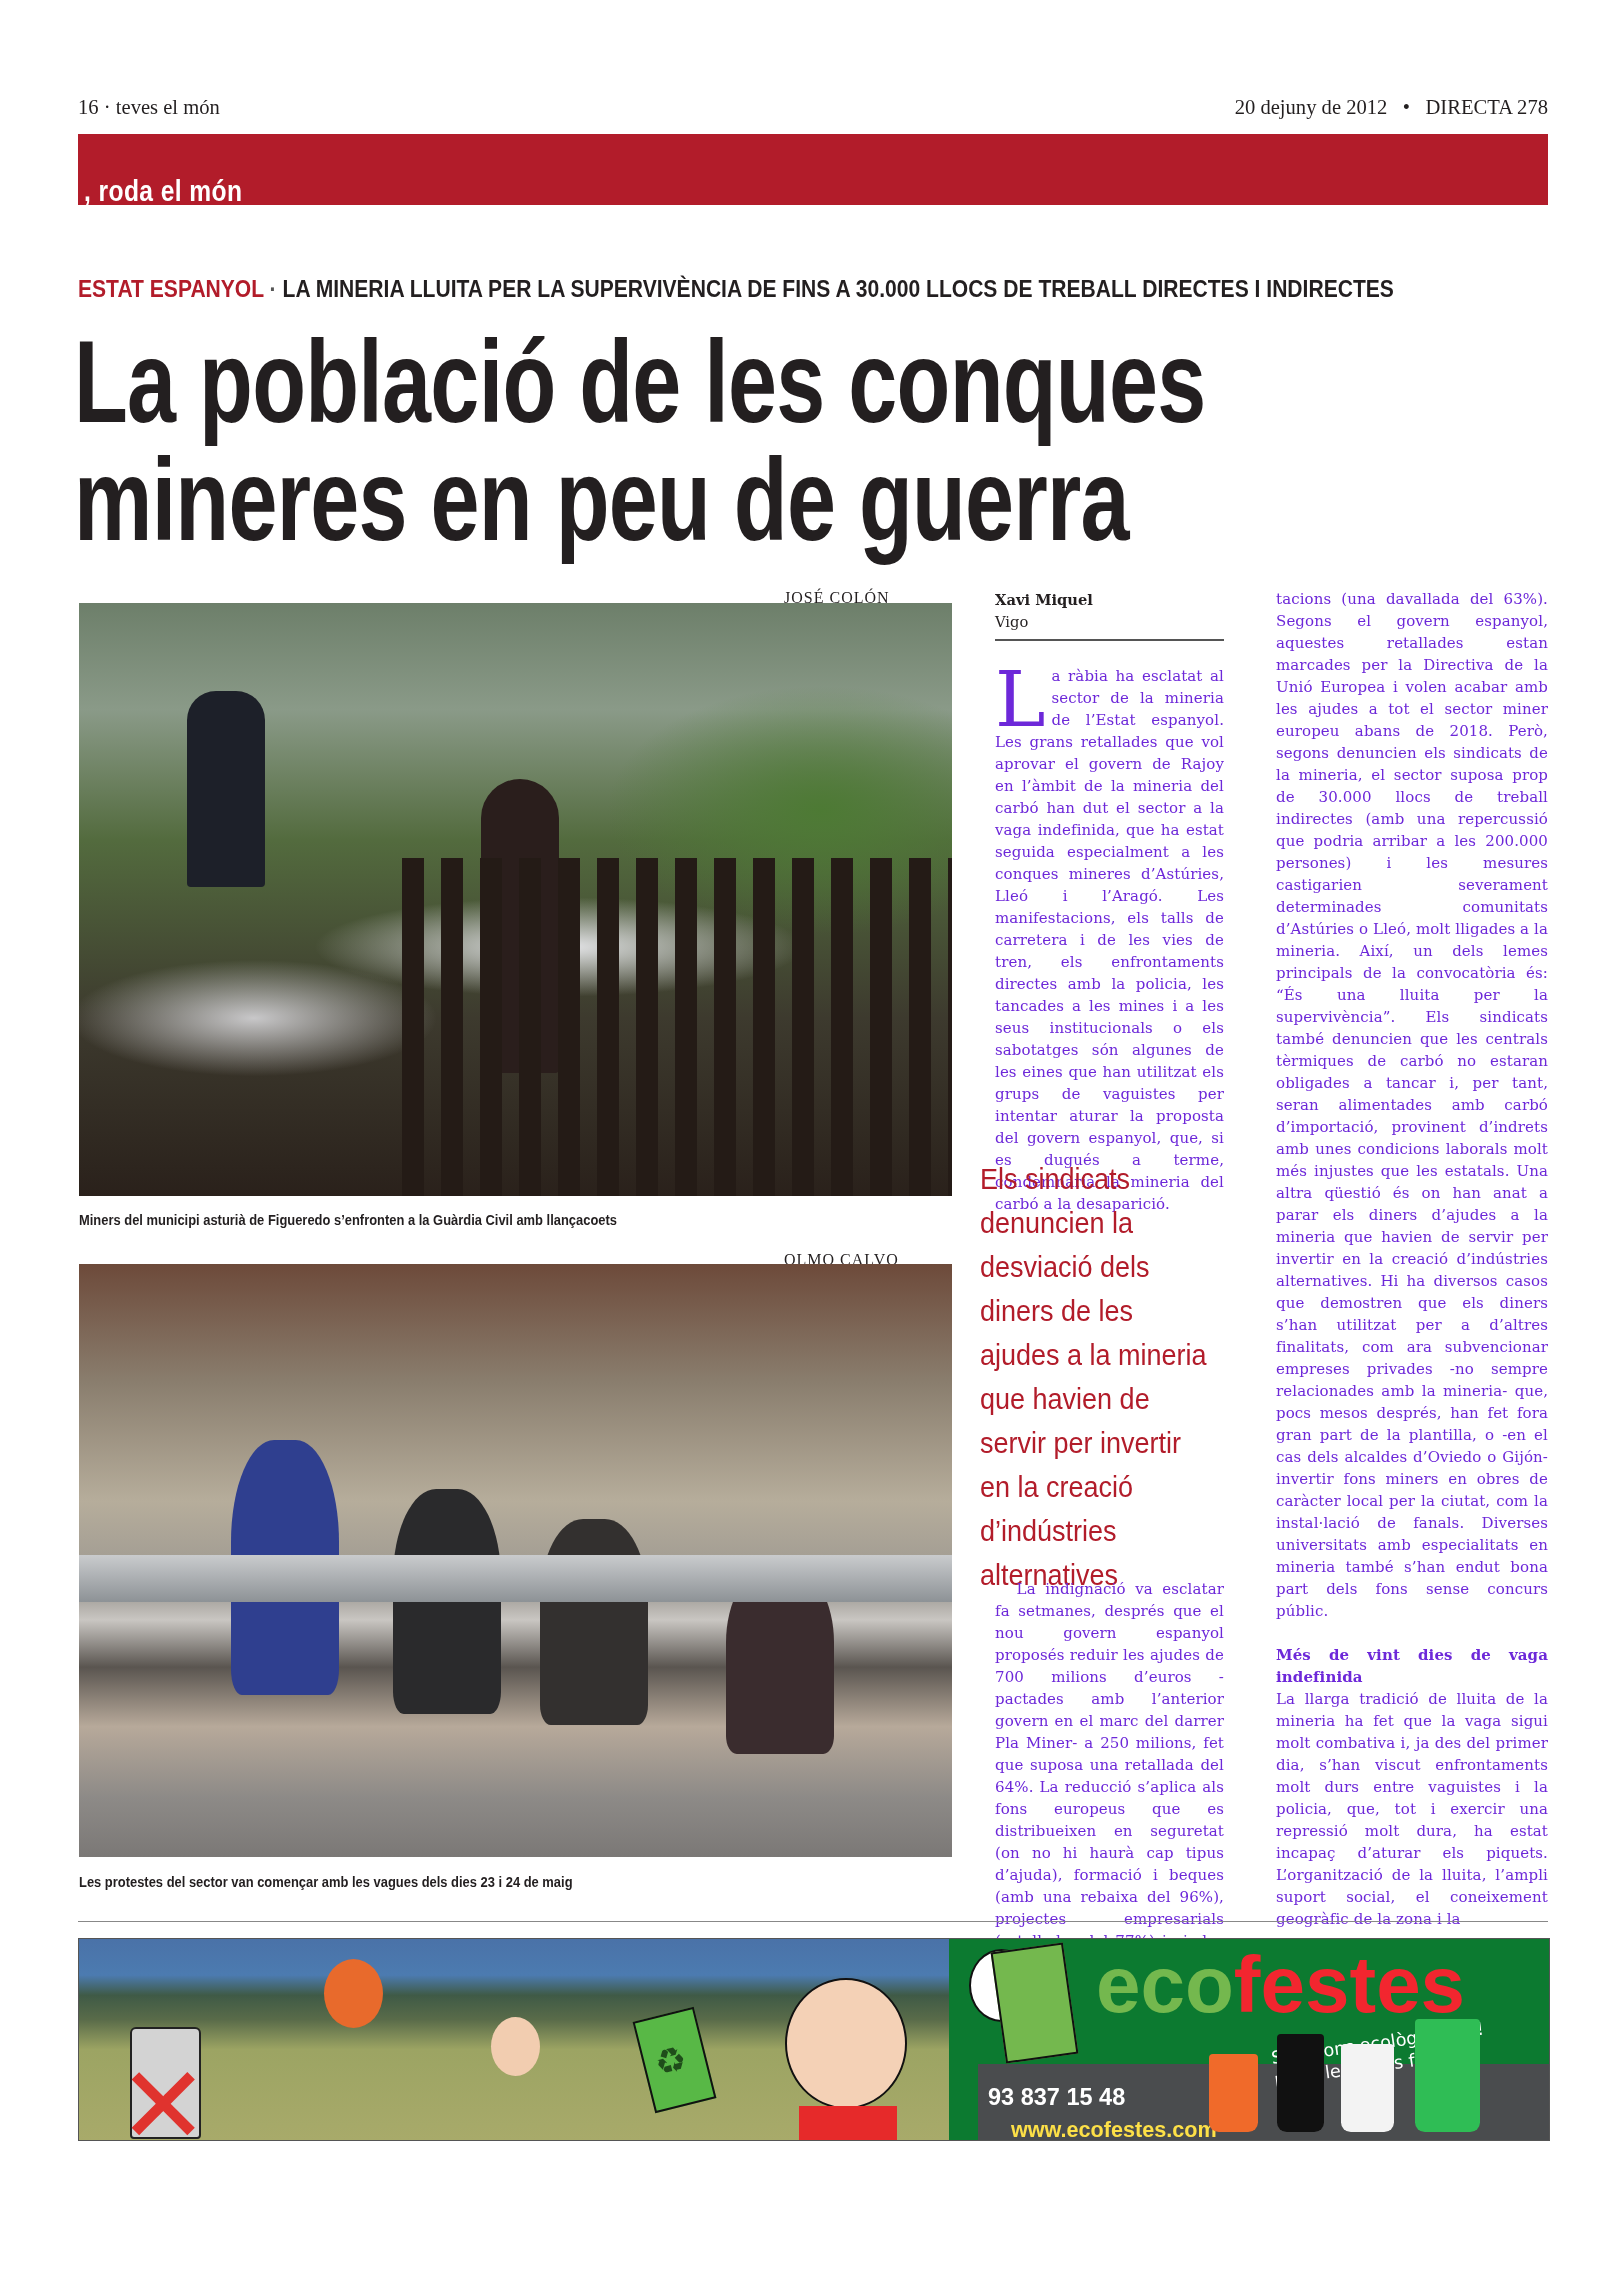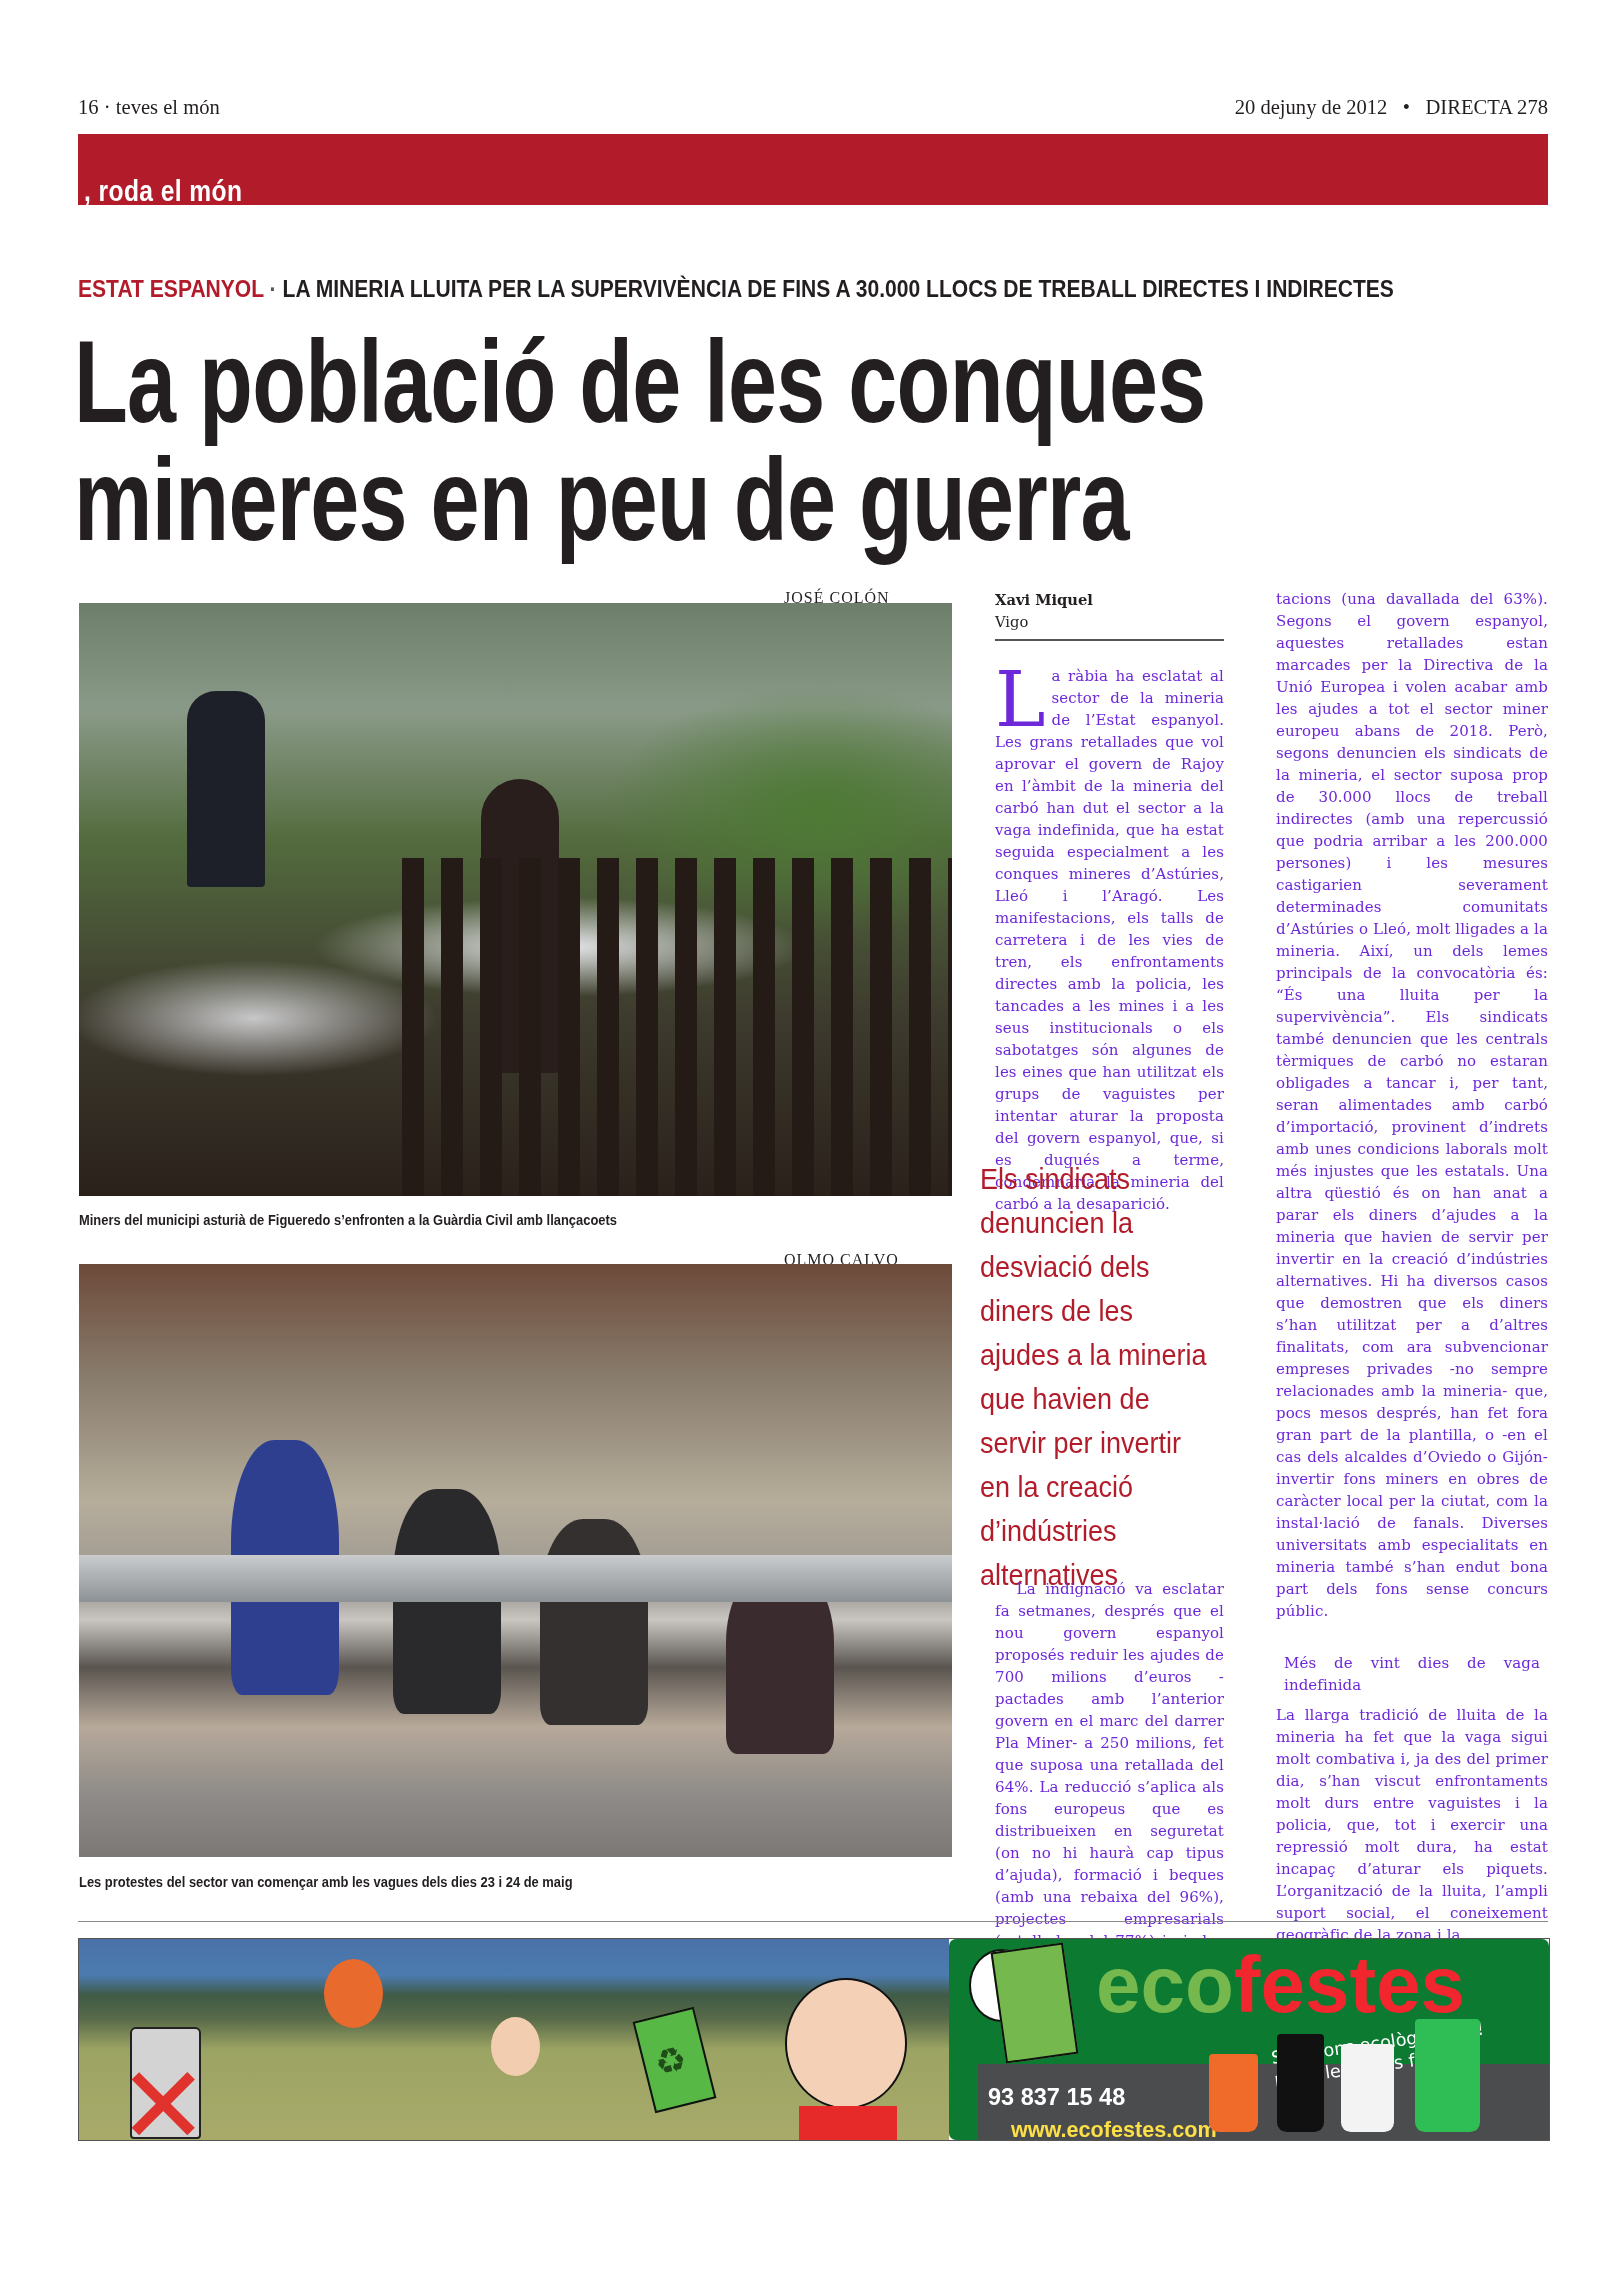--- a/index.html
+++ b/index.html
@@ -46,29 +46,29 @@
   .col { font-family:"DejaVu Serif", serif; font-size:15px; line-height:22px; text-align:justify; letter-spacing:0.1px; color:#6d28d9; }
   .byline { left:995px; top:589px; width:229px; font-family:"DejaVu Serif", serif; font-size:14.7px; line-height:21.6px; }
   .byline .name { font-weight:bold; }
   .byline-rule { left:995px; top:639px; width:229px; height:2px; background:#555; }
   .col1 { left:995px; top:665px; width:229px; }
   .dropcap { float:left; font-family:"DejaVu Serif", serif; font-size:76px; line-height:61px; margin:3.9px 5.9px 0 0; }
   .pull { left:980px; top:1157px; width:260px; font-family:"Liberation Sans", sans-serif; font-size:30px; line-height:44px;
           color:#b21c2a; transform:scaleX(0.9); transform-origin:left top; }
   .col1b { left:995px; top:1578px; width:229px; text-indent:21.6px; }
   .col2 { left:1276px; top:588px; width:272px; }
-  .col2 h4 { margin:8px; font-weight:normal; font-size:15px; }
+  .col2 h4 { margin:0; font-weight:bold; font-size:15px; }
 
   .bottom-rule { left:78px; top:1921px; width:1470px; height:1px; background:#888; }
 
   
   .ad { left:78px; top:1938px; width:1470px; height:201px; overflow:hidden; border:1px solid #555; }
   .ad-left { position:absolute; left:0; top:0; width:870px; height:100%;
              background: linear-gradient(180deg, #4a72a8 0%, #4c7bb0 18%, #3f5a46 28%, #596b49 40%, #9ca463 55%, #a8aa6a 100%); }
-  .ad-right { position:absolute; left:870px; top:0; width:600px; height:100%; background:#0c7a30;border-radius:7px; }
+  .ad-right { position:absolute; left:870px; top:0; width:600px; height:100%; background:#0c7a30; }
   .ad-right .grey { position:absolute; left:29px; bottom:0; width:100%; height:76px; background:#4a4c4e; }
   .ad-brand { position:absolute; left:147px; top:2px; font-family:"Liberation Sans", sans-serif; font-weight:bold; font-size:80px; line-height:88px; }
   .ad-brand .eco { color:#74b84e; }
   .ad-brand .festes { color:#f2262f; }
   .ad-tagline { position:absolute; left:323px; top:94px; font-family:"DejaVu Sans", sans-serif; font-size:17.6px; color:#fff; transform:rotate(-8deg); line-height:21.6px; }
   .ad-phone { position:absolute; left:39px; top:145px; font-family:"Liberation Sans", sans-serif; font-weight:bold; font-size:23.5px; color:#fff; }
   .ad-web { position:absolute; left:39px; top:178px; font-family:"Liberation Sans", sans-serif; font-weight:bold; font-size:21.6px; color:#fde047;margin-left:23px; }
   .cup { position:absolute; bottom:7.8px; border-radius:3.9px 3.9px 9.8px 9.8px; }
   .ad-mascot-cup { position:absolute; left:49px; top:7.8px; width:69px; height:108px; background:#74b84e; border:2.9px solid #111; transform:rotate(-8deg); }
   .cross-cup { position:absolute; left:51px; top:88px; width:67px; height:108px; background:#d3d3d3; border:2.9px solid #222; border-radius:5.9px 5.9px 3.9px 3.9px; }

